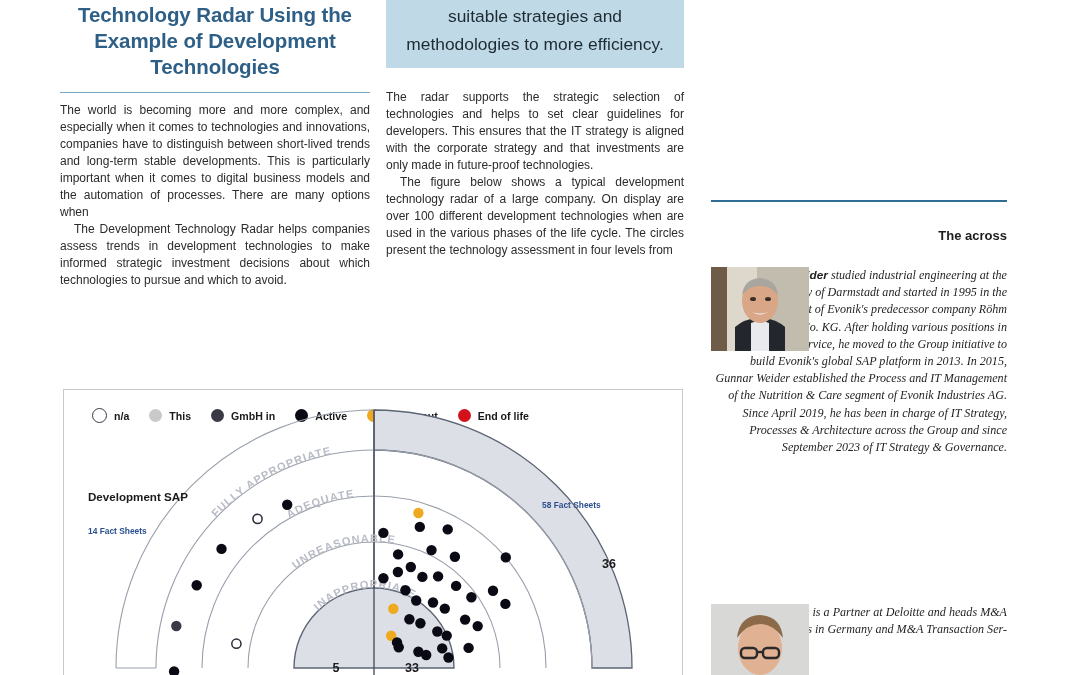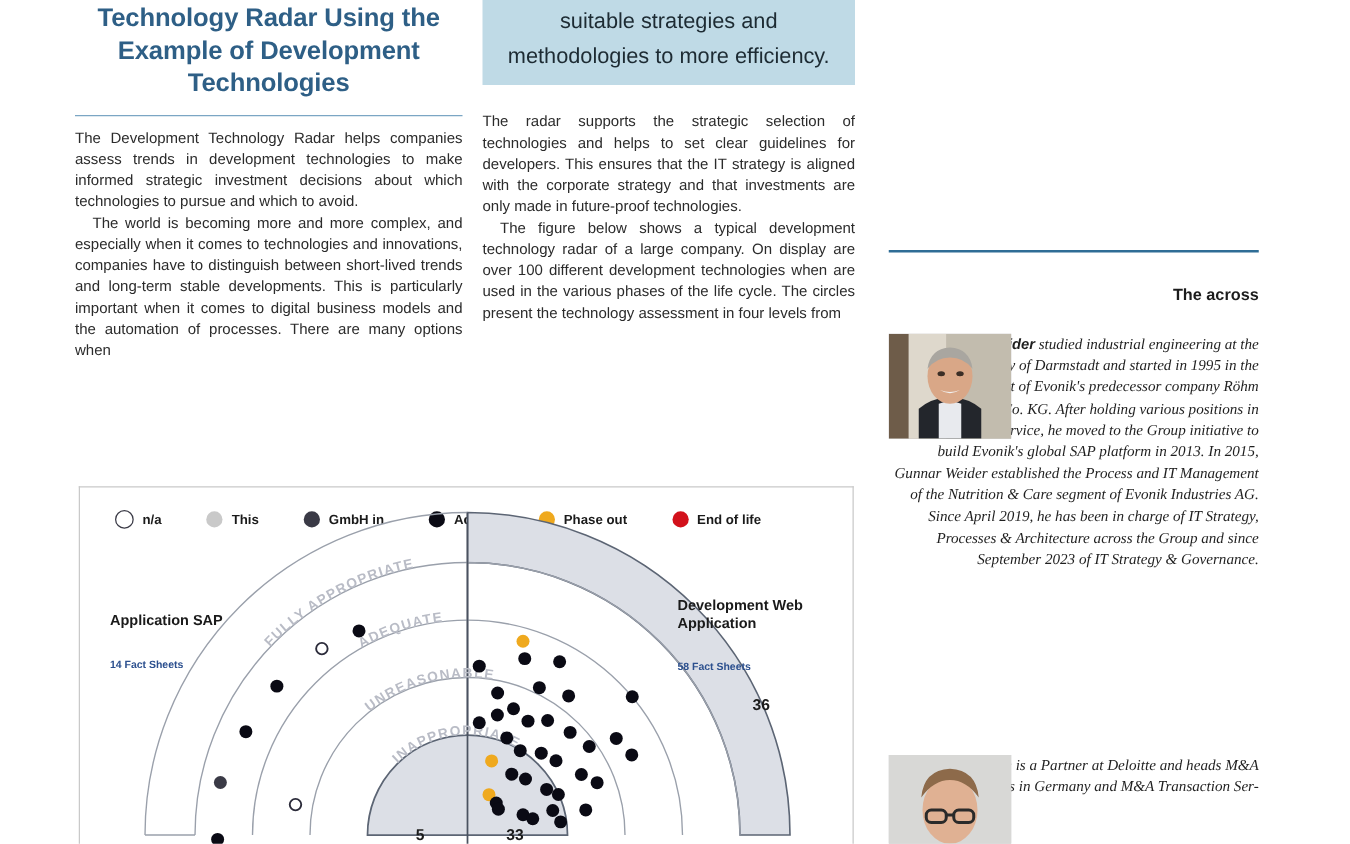--- a/index.html
+++ b/index.html
@@ -92,21 +92,21 @@
     left:63px;top:389px;
     width:620px;height:300px;
     border:1px solid #c9c9c9;
     border-bottom:none;
     background:#fff;
     box-sizing:border-box;
     overflow:hidden;
   }
   .legend{
     position:absolute;left:28px;top:18px;
-    display:flex;align-items:center;gap:16px;
+    display:flex;align-items:center;gap:0;
   }
   .legend-item{display:flex;align-items:center;margin-right:20px;}
   .legend-dot{
     width:13px;height:13px;border-radius:50%;
     margin-right:7px;display:inline-block;
   }
   .legend-label{
     font-family:"Liberation Sans", sans-serif;
     font-weight:bold;font-size:10.6px;color:#1a1a1a;
     white-space:nowrap;
@@ -136,22 +136,22 @@
   }
 </style>
 </head>
 <body>
 
 <div class="page">
 
   <div class="col1">
     <h1 class="headline">Technology Radar Using the Example of Development Technologies</h1>
     <div class="rule-blue"></div>
+    <p class="bodytext">The world is becoming more and more complex, and especially when it comes to technologies and innovations, companies have to distinguish between short-lived trends and long-term stable developments. This is particularly important when it comes to digital business models and the automation of processes. There are many options when</p>
     <p class="bodytext">The Development Technology Radar helps companies assess trends in development technologies to make informed strategic investment decisions about which technologies to pursue and which to avoid.</p>
-    <p class="bodytext">The world is becoming more and more complex, and especially when it comes to technologies and innovations, companies have to distinguish between short-lived trends and long-term stable developments. This is particularly important when it comes to digital business models and the automation of processes. There are many options when</p>
   </div>
 
   <div class="col2">
     <div class="callout">Optimize your IT landscape. With suitable strategies and methodologies to more efficiency.</div>
     <div class="body-wrap">
       <p class="bodytext">The radar supports the strategic selection of technologies and helps to set clear guidelines for developers. This ensures that the IT strategy is aligned with the corporate strategy and that investments are only made in future-proof technologies.</p>
       <p class="bodytext">The figure below shows a typical development technology radar of a large company. On display are over 100 different development technologies when are used in the various phases of the life cycle. The circles present the technology assessment in four levels from</p>
     </div>
   </div>
 
@@ -309,22 +309,21 @@
           <circle cx="378.2" cy="258.4" r="5.2" fill="#0a0a14"></circle>
           <circle cx="384.5" cy="267.5" r="5.2" fill="#0a0a14"></circle>
           <circle cx="319.4" cy="142.9" r="5.2" fill="#0a0a14"></circle>
           <circle cx="429.0" cy="200.7" r="5.2" fill="#0a0a14"></circle>
           <circle cx="441.4" cy="213.9" r="5.2" fill="#0a0a14"></circle>
           <circle cx="319.4" cy="188.2" r="5.2" fill="#0a0a14"></circle>
         </g>
     </svg>
 
     <div class="side-label" style="left:24px;top:100px;width:150px;">
-      <div>Application SAP</div>
+      <div>Development SAP</div>
       <div class="fact-sheets">14 Fact Sheets</div>
     </div>
     <div class="side-label" style="left:478px;top:88px;width:130px;">
-      <div>Development Web Application</div>
       <div class="fact-sheets">58 Fact Sheets</div>
     </div>
   </div>
 
 </div>
 
 </body></html>

